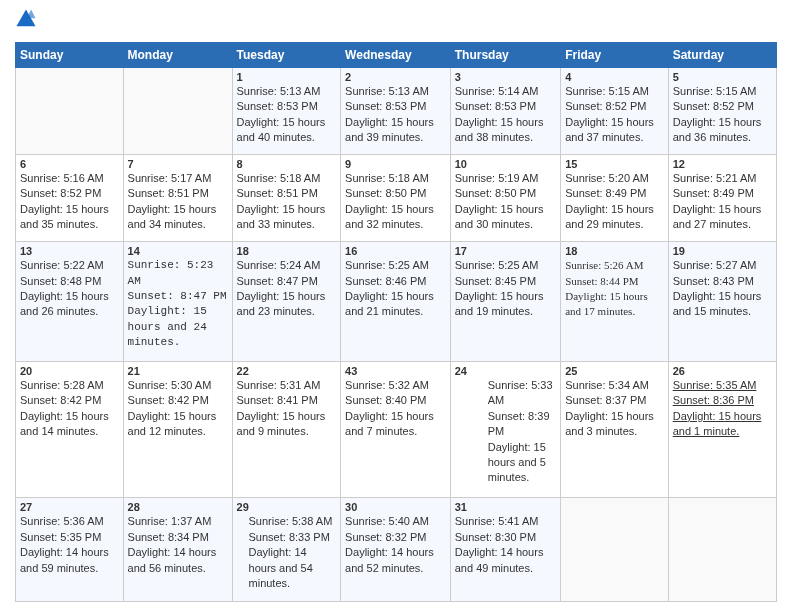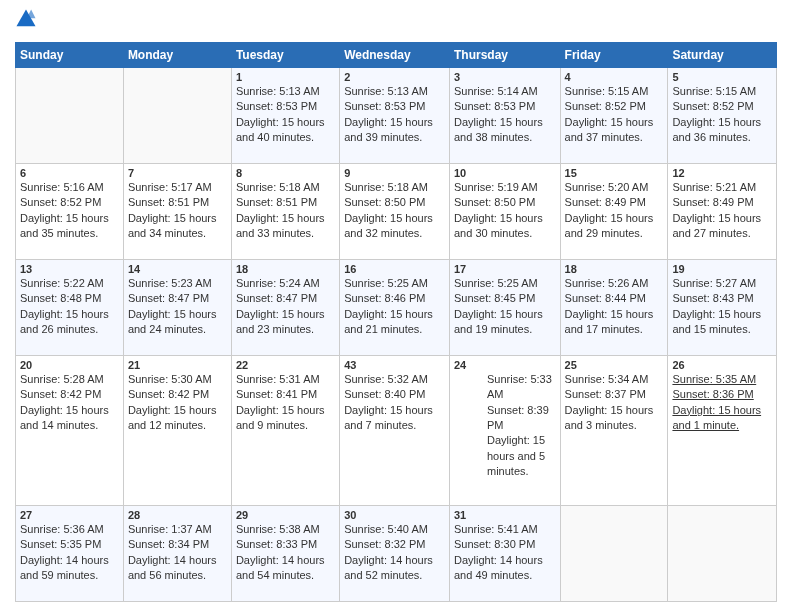--- a/index.html
+++ b/index.html
@@ -215,21 +215,21 @@
         </tr>
         <tr>
           <td>
             <span class="day-number">13</span>
             <div class="day-info" style="white-space: pre-line;">Sunrise: 5:22 AM
 Sunset: 8:48 PM
 Daylight: 15 hours and 26 minutes.</div>
           </td>
           <td>
             <span class="day-number">14</span>
-            <div class="day-info" style="white-space: pre-line;">Sunrise: 5:23 AM
+            <div class="day-info" style="white-space: pre-line; font-family: Liberation Mono, monospace;">Sunrise: 5:23 AM
 Sunset: 8:47 PM
 Daylight: 15 hours and 24 minutes.</div>
           </td>
           <td>
             <span class="day-number">18</span>
             <div class="day-info" style="white-space: pre-line;">Sunrise: 5:24 AM
 Sunset: 8:47 PM
 Daylight: 15 hours and 23 minutes.</div>
           </td>
           <td>
@@ -239,21 +239,21 @@
 Daylight: 15 hours and 21 minutes.</div>
           </td>
           <td>
             <span class="day-number">17</span>
             <div class="day-info" style="white-space: pre-line;">Sunrise: 5:25 AM
 Sunset: 8:45 PM
 Daylight: 15 hours and 19 minutes.</div>
           </td>
           <td>
             <span class="day-number">18</span>
-            <div class="day-info" style="white-space: pre-line;">Sunrise: 5:26 AM
+            <div class="day-info" style="white-space: pre-line; font-family: Liberation Serif, serif;">Sunrise: 5:26 AM
 Sunset: 8:44 PM
 Daylight: 15 hours and 17 minutes.</div>
           </td>
           <td>
             <span class="day-number">19</span>
             <div class="day-info" style="white-space: pre-line;">Sunrise: 5:27 AM
 Sunset: 8:43 PM
 Daylight: 15 hours and 15 minutes.</div>
           </td>
         </tr>
@@ -309,21 +309,21 @@
 Daylight: 14 hours and 59 minutes.</div>
           </td>
           <td>
             <span class="day-number">28</span>
             <div class="day-info" style="white-space: pre-line;">Sunrise: 1:37 AM
 Sunset: 8:34 PM
 Daylight: 14 hours and 56 minutes.</div>
           </td>
           <td>
             <span class="day-number">29</span>
-            <div class="day-info" style="white-space: pre-line;">Sunrise: 5:38 AM
+            <div class="day-info" style="white-space: pre-line; margin-left: 12px;">Sunrise: 5:38 AM
 Sunset: 8:33 PM
 Daylight: 14 hours and 54 minutes.</div>
           </td>
           <td>
             <span class="day-number">30</span>
             <div class="day-info" style="white-space: pre-line;">Sunrise: 5:40 AM
 Sunset: 8:32 PM
 Daylight: 14 hours and 52 minutes.</div>
           </td>
           <td>

